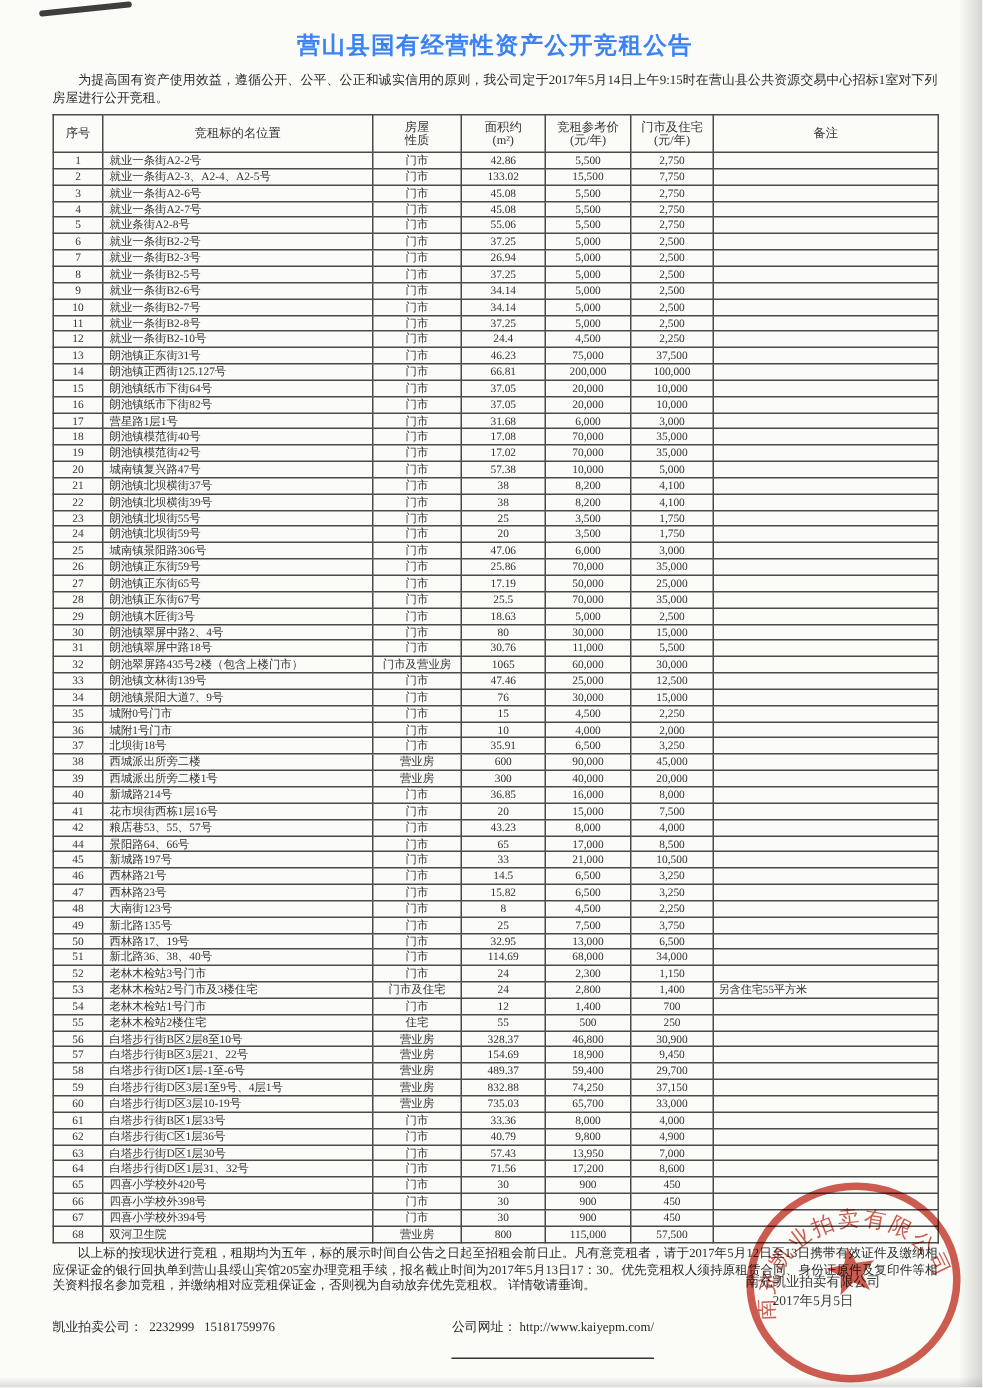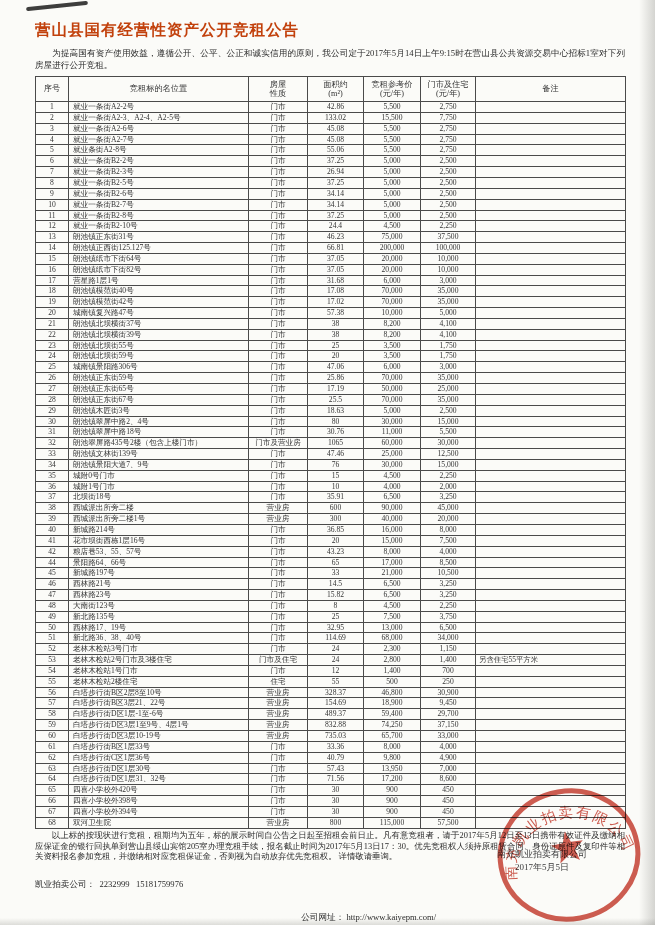--- a/index.html
+++ b/index.html
@@ -9,40 +9,40 @@
     font-family:"Liberation Serif",serif;
     -webkit-font-smoothing:antialiased;
   }
   .scan-edge-right{position:absolute;top:0;right:0;width:16px;height:100%;
     background:linear-gradient(to right, rgba(110,110,105,0), rgba(110,110,105,.28));pointer-events:none;}
   .scan-edge-bottom{position:absolute;bottom:0;left:0;width:100%;height:7px;
     background:linear-gradient(to bottom, rgba(110,110,105,0), rgba(110,110,105,.22));pointer-events:none;}
   .scan-mark{position:absolute;left:26px;top:4px;width:62px;height:4px;background:#1c1c1c;
     transform:rotate(-6deg);border-radius:2px;opacity:.85;}
   .doc{position:absolute;left:35px;top:20px;width:590px;}
-  .title{font-family:"Liberation Sans",sans-serif;font-weight:bold;
-    font-size:15.5px;letter-spacing:1px;color:#c2410c;margin:0 0 6px 0;}
+  .title{text-align:center;font-family:"Liberation Sans",sans-serif;font-weight:bold;
+    font-size:15.5px;letter-spacing:1px;color:#3b82f6;margin:0 0 6px 0;}
   .intro{font-size:8.6px;line-height:1.4;text-align:justify;text-indent:2em;margin:0 0 5px 0;color:#2a2a2a;}
   table.assets{border-collapse:collapse;table-layout:fixed;width:590px;font-size:7.6px;color:#333;}
   table.assets th, table.assets td{border:1px solid #4a4a4a;padding:0 2px;overflow:hidden;white-space:nowrap;}
   table.assets thead th{height:24px;font-weight:normal;font-size:8.2px;text-align:center;line-height:1.15;}
   table.assets tbody td{height:9.85px;line-height:9.85px;}
   .c0{text-align:center;}
   .c1{text-align:left;padding-left:4px !important;}
   .c2{text-align:center;}
   .c3{text-align:center;}
   .c4{text-align:center;}
   .c5{text-align:center;}
   .c6{text-align:left;padding-left:3px !important;font-size:7.4px;}
   col.w0{width:33px;} col.w1{width:180px;} col.w2{width:59px;} col.w3{width:56px;}
   col.w4{width:57px;} col.w5{width:55px;} col.w6{width:150px;}
   .notes{font-size:8.4px;line-height:1.3;text-align:justify;text-indent:2em;margin:2px 0 16px 0;color:#2a2a2a;}
   .contact-row{display:flex;align-items:flex-start;font-size:8.6px;margin-top:2px;color:#2a2a2a;}
   .contact-left{white-space:pre;}
-  .website{margin-left:118px;border-bottom:1px solid #333;padding-bottom:1px;white-space:pre;margin-top:33px;}
+  .website{margin-left:118px;border-bottom:1px solid #333;padding-bottom:14px;white-space:pre;}
   .signature{position:absolute;left:462px;top:848px;width:160px;text-align:center;
     font-size:9px;color:#3a3a3a;line-height:1.45;z-index:3;}
   .seal{position:absolute;left:483px;top:780px;z-index:4;mix-blend-mode:multiply;pointer-events:none;}
 </style>
 </head>
 <body>
 
 <div class="scan-mark"></div>
 <div class="scan-edge-right"></div>
 <div class="scan-edge-bottom"></div>

